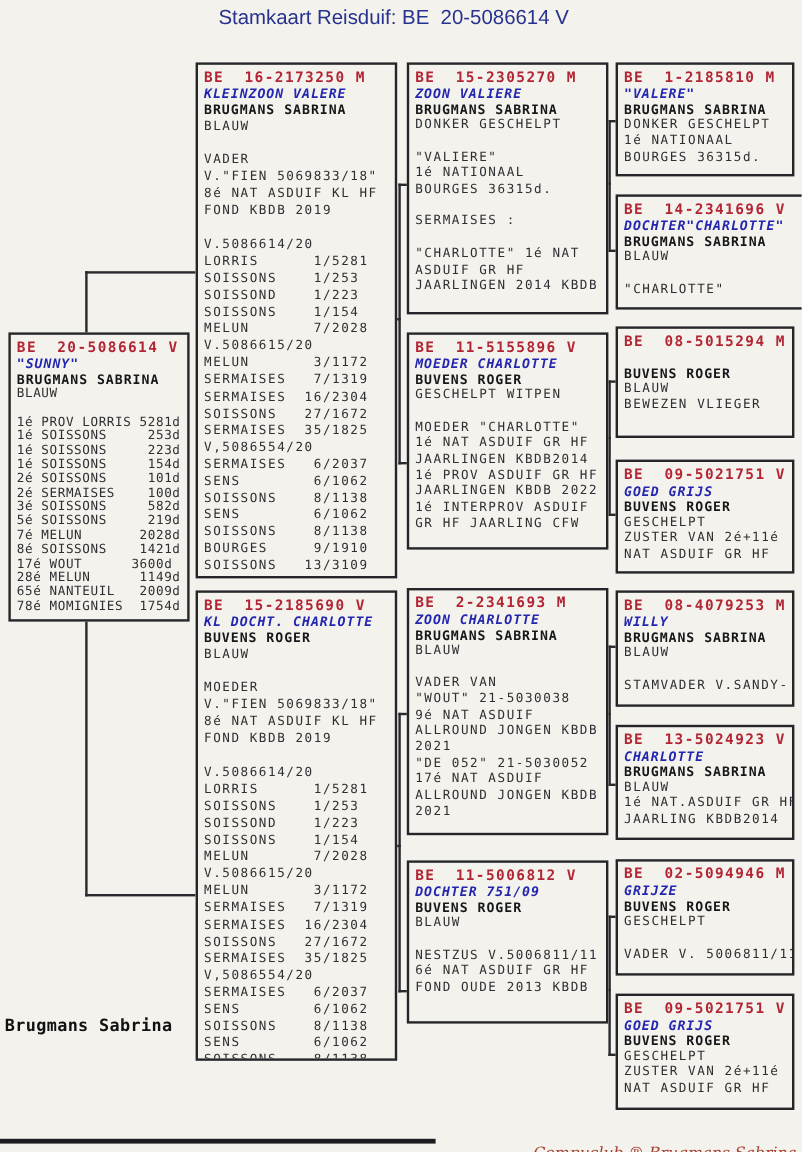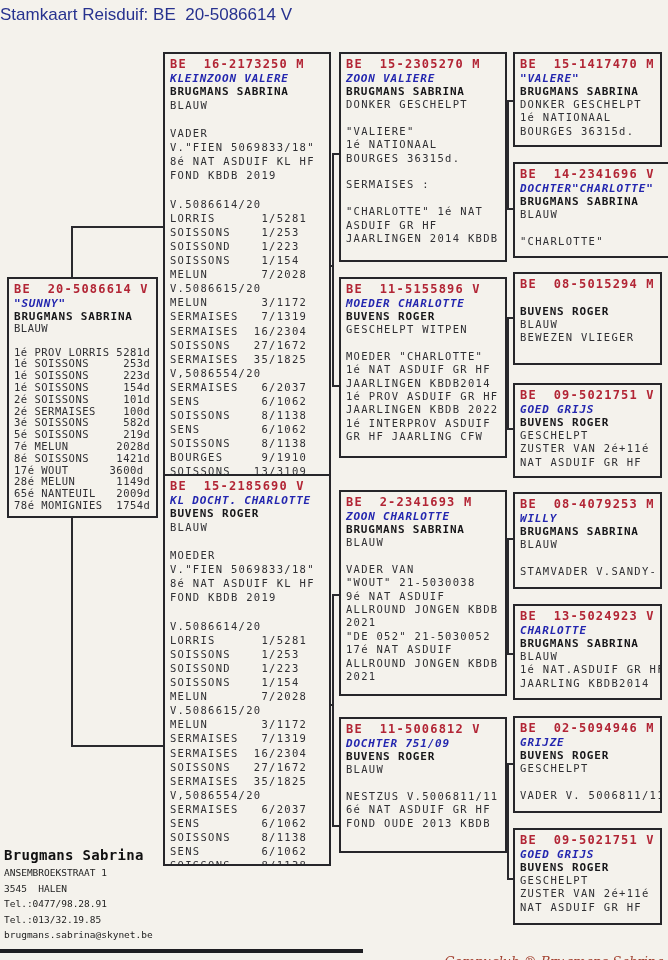--- a/index.html
+++ b/index.html
@@ -2,21 +2,21 @@
 <html style="--ring_red: #b22535; --name_blue: #2326af; --title_navy: #27328f; --text: #2f2f33; --line: #2a2a2e; --bg: #f4f2ec; --credit_red: #a3402f;"><head>
 <meta charset="utf-8">
 <style>
   :root{
     --ring_red:#b22535; --name_blue:#2326af; --title_navy:#27328f;
     --text:#2f2f33; --line:#2a2a2e; --bg:#f4f2ec; --credit_red:#a3402f;
   }
   html,body{margin:0;padding:0;}
   body{width:668px;height:960px;position:relative;background:var(--bg);
        font-family:"DejaVu Sans Mono","Liberation Mono",monospace;overflow:hidden;}
-  .title{position:absolute;top:5px;left:0;width:656px;text-align:left;
+  .title{position:absolute;top:5px;left:0;width:656px;text-align:center;
          font-family:"Liberation Sans",sans-serif;font-size:17px;
          color:var(--title_navy);white-space:pre;}
   .box{position:absolute;background:var(--bg);border:2px solid #26262a;
        padding:3px 5px;box-sizing:border-box;overflow:hidden;color:var(--text);}
   .ring{font-size:12px;font-weight:bold;color:var(--ring_red);
         letter-spacing:1.2px;white-space:pre;line-height:15px;min-height:15px;}
   .bname{font-size:11px;font-weight:bold;font-style:italic;color:var(--name_blue);
          letter-spacing:0.8px;white-space:pre;line-height:13px;min-height:13px;}
   .bowner{font-size:11px;font-weight:bold;color:#17171a;letter-spacing:0.8px;
           white-space:pre;line-height:13px;min-height:13px;}
@@ -120,21 +120,21 @@
       <div class="line">V,5086554/20</div>
       <div class="line">SERMAISES   6/2037</div>
       <div class="line">SENS        6/1062</div>
       <div class="line">SOISSONS    8/1138</div>
       <div class="line">SENS        6/1062</div>
       <div class="line">SOISSONS    8/1138</div>
       <div class="line">BOURGES     9/1910</div>
       <div class="line">SOISSONS   13/3109</div>
     </div>
 </div>
-<div class="box tall" style="left:163px;top:474px;width:168px;height:392px">
+<div class="box tall" style="left:163px;top:492px;width:168px;height:392px">
   <div class="ring">BE  15-2185690 V</div>
   <div class="bname">KL DOCHT. CHARLOTTE</div>
   <div class="bowner">BUVENS ROGER</div>
   <div>
       <div class="line">BLAUW</div>
       <div class="line">&nbsp;</div>
       <div class="line">MOEDER</div>
       <div class="line">V."FIEN 5069833/18"</div>
       <div class="line">8é NAT ASDUIF KL HF</div>
       <div class="line">FOND KBDB 2019</div>
@@ -221,21 +221,21 @@
   <div>
       <div class="line">BLAUW</div>
       <div class="line">&nbsp;</div>
       <div class="line">NESTZUS V.5006811/11</div>
       <div class="line">6é NAT ASDUIF GR HF</div>
       <div class="line">FOND OUDE 2013 KBDB</div>
     </div>
 </div>
 
 <div class="box" style="left:513px;top:52px;width:149px;height:95px">
-  <div class="ring">BE  15-1417470 M</div>
+  <div class="ring">BE  1-2185810 M</div>
   <div class="bname">"VALERE"</div>
   <div class="bowner">BRUGMANS SABRINA</div>
   <div>
       <div class="line">DONKER GESCHELPT</div>
       <div class="line">1é NATIONAAL</div>
       <div class="line">BOURGES 36315d.</div>
     </div>
 </div>
 <div class="box" style="left:513px;top:162px;width:166px;height:96px">
   <div class="ring">BE  14-2341696 V</div>
@@ -302,23 +302,16 @@
   <div class="bowner">BUVENS ROGER</div>
   <div>
       <div class="line">GESCHELPT</div>
       <div class="line">ZUSTER VAN 2é+11é</div>
       <div class="line">NAT ASDUIF GR HF</div>
     </div>
 </div>
 
 <div id="owner-block">
   <div class="oname">Brugmans Sabrina</div>
-  <div>
-      <div class="line">ANSEMBROEKSTRAAT 1</div>
-      <div class="line">3545  HALEN</div>
-      <div class="line">Tel.:0477/98.28.91</div>
-      <div class="line">Tel.:013/32.19.85</div>
-      <div class="line">brugmans.sabrina@skynet.be</div>
-    </div>
 </div>
 
 <div class="credit">Compuclub ® Brugmans Sabrina</div>
 <div class="bottom-strip"></div>
 
 </body></html>

